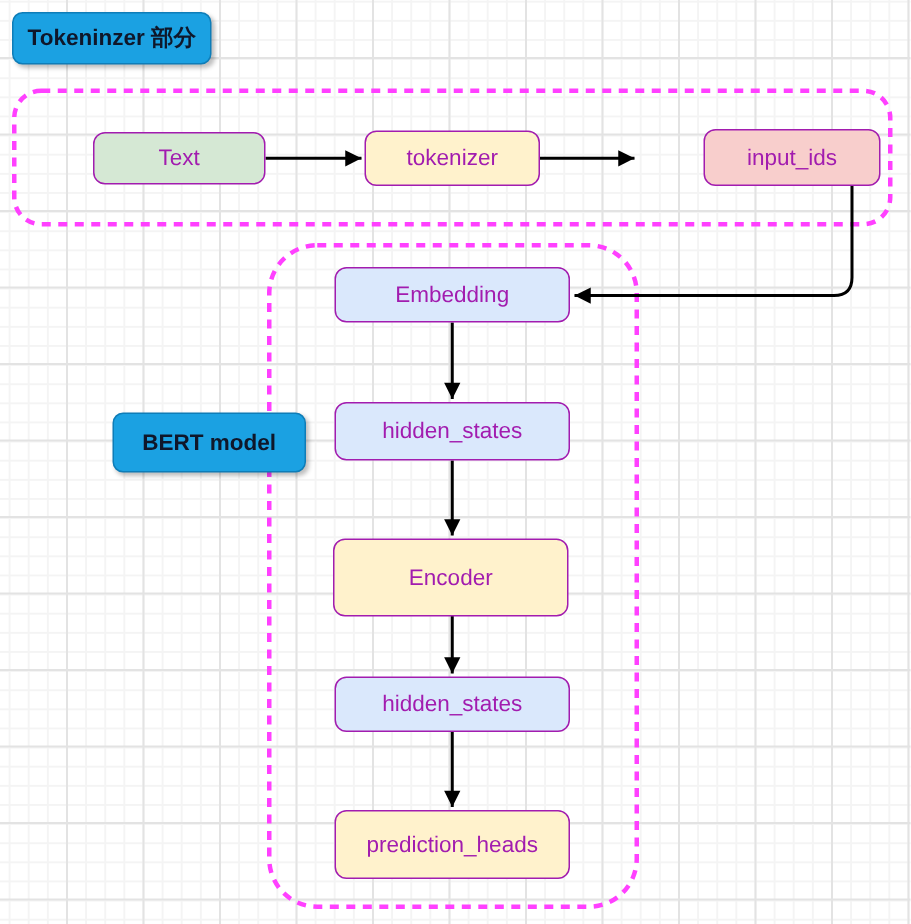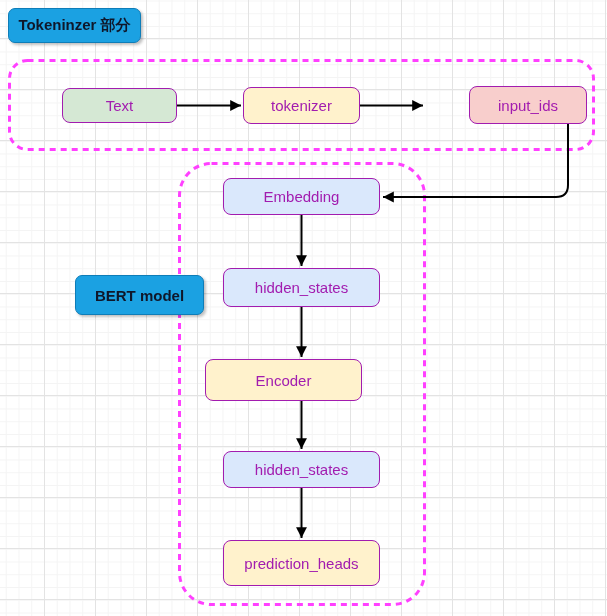--- a/index.html
+++ b/index.html
@@ -51,21 +51,21 @@
     z-index: 3;
   }
   
   .n-toklabel { left: 8px;   top: 8px;   width: 133px; height: 35px; }
   .n-bertlabel{ left: 75px;  top: 228px; width: 129px; height: 40px; margin-top: 47px; }
   .n-text     { left: 62px;  top: 88px;  width: 115px; height: 35px; }
   .n-tokenizer{ left: 243px; top: 87px;  width: 117px; height: 37px; }
   .n-inputids { left: 425px; top: 86px;  width: 118px; height: 38px; margin-left: 44px; }
   .n-embed    { left: 223px; top: 178px; width: 157px; height: 37px; }
   .n-hidden1  { left: 223px; top: 268px; width: 157px; height: 39px; }
-  .n-encoder  { left: 205px; top: 359px; width: 157px; height: 42px; }
+  .n-encoder  { left: 222px; top: 359px; width: 157px; height: 52px; }
   .n-hidden2  { left: 223px; top: 451px; width: 157px; height: 37px; }
   .n-pred     { left: 223px; top: 540px; width: 157px; height: 46px; }
 </style>
 </head>
 <body>
 
 <div class="canvas">
 
   <svg class="overlay" viewBox="0 0 607 616" xmlns="http://www.w3.org/2000/svg">
     <defs>

